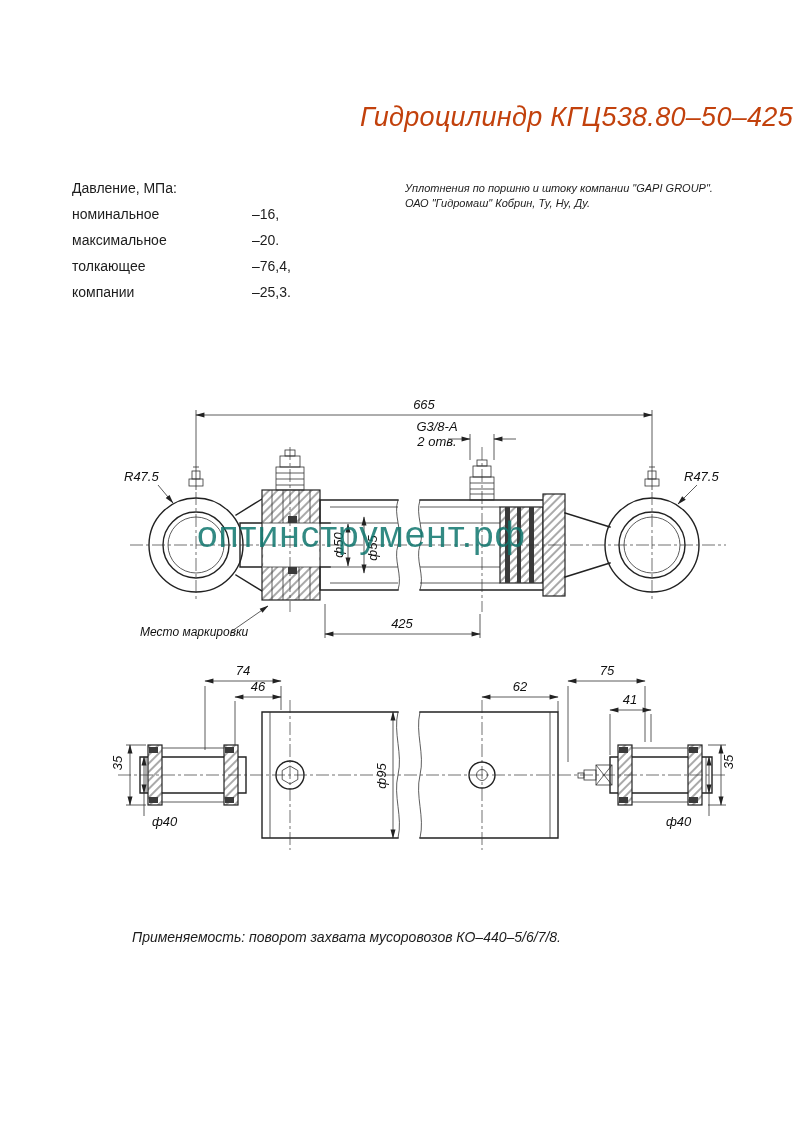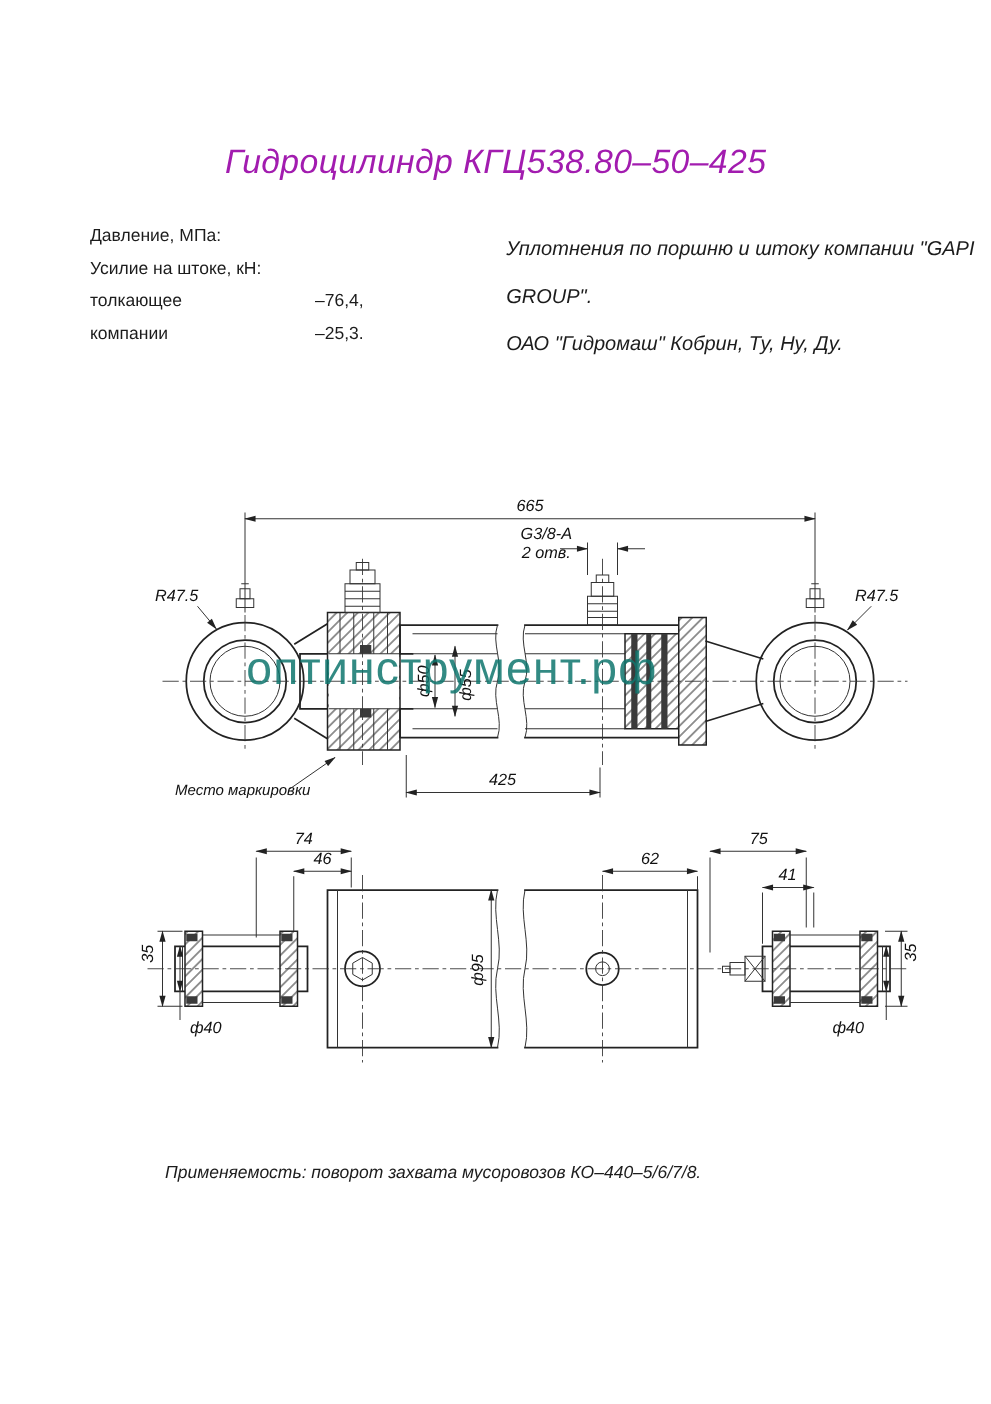--- a/index.html
+++ b/index.html
@@ -1,24 +1,24 @@
 <!DOCTYPE html>
 <html><head>
 <meta charset="utf-8">
 <style>
   html,body{margin:0;padding:0}
   body{width:793px;height:1123px;position:relative;background:#fff;
        font-family:"Liberation Sans",sans-serif;color:#1c1c1c;overflow:hidden}
   .abs{position:absolute}
-  #title{top:114px;left:0;width:100%;text-align:center;font-size:27px;font-style:italic;
-         letter-spacing:.3px;z-index:4;color:#a21caf}
+  #title{top:102px;left:0;width:100%;text-align:right;font-size:27px;font-style:italic;
+         letter-spacing:.3px;z-index:4;color:#c2410c}
   #specs{top:175px;left:72px;width:330px;font-size:14px;z-index:4}
   #specs .row{position:relative;height:26px;line-height:26px}
   #specs .val{position:absolute;left:180px;top:0}
-  #notes{top:181px;left:405px;font-size:16px;font-style:italic;line-height:38px;z-index:4;width:375px}
+  #notes{top:181px;left:405px;font-size:11px;font-style:italic;line-height:15px;z-index:4;width:375px}
   #watermark{top:514px;left:197px;font-size:37px;font-weight:500;color:#0f766e;opacity:.85;
              letter-spacing:1px;z-index:5;pointer-events:none}
   #application{top:929px;left:132px;font-size:14px;font-style:italic;z-index:4}
   #drawing{top:0;left:0;z-index:2}
   .ol{stroke:#222;stroke-width:1.4;fill:none;stroke-linecap:square}
   .tl{stroke:#333;stroke-width:.8;fill:none}
   .cl{stroke:#333;stroke-width:.7;fill:none;stroke-dasharray:13 3 3 3}
   .dl{stroke:#333;stroke-width:.8;fill:none}
   .hf{fill:url(#hatch);stroke:#222;stroke-width:1.2}
   .wf{fill:#fff;stroke:none}
@@ -26,21 +26,28 @@
   text.dt{font:italic 13px "Liberation Sans",sans-serif;fill:#111}
   text.sm{font:italic 12px "Liberation Sans",sans-serif;fill:#111}
 </style>
 </head>
 <body>
 
 <div id="title" class="abs">Гидроцилиндр КГЦ538.80–50–425</div>
 
 <div id="specs" class="abs">
   <div class="row">Давление, МПа:</div>
-  <div class="row">Усилие на штоке, кН:</div>
+  <div class="row">
+    <span>номинальное</span>
+    <span class="val">–16,</span>
+  </div>
+  <div class="row">
+    <span>максимальное</span>
+    <span class="val">–20.</span>
+  </div>
   <div class="row">
     <span>толкающее</span>
     <span class="val">–76,4,</span>
   </div>
   <div class="row">
     <span>компании</span>
     <span class="val">–25,3.</span>
   </div>
 </div>
 

